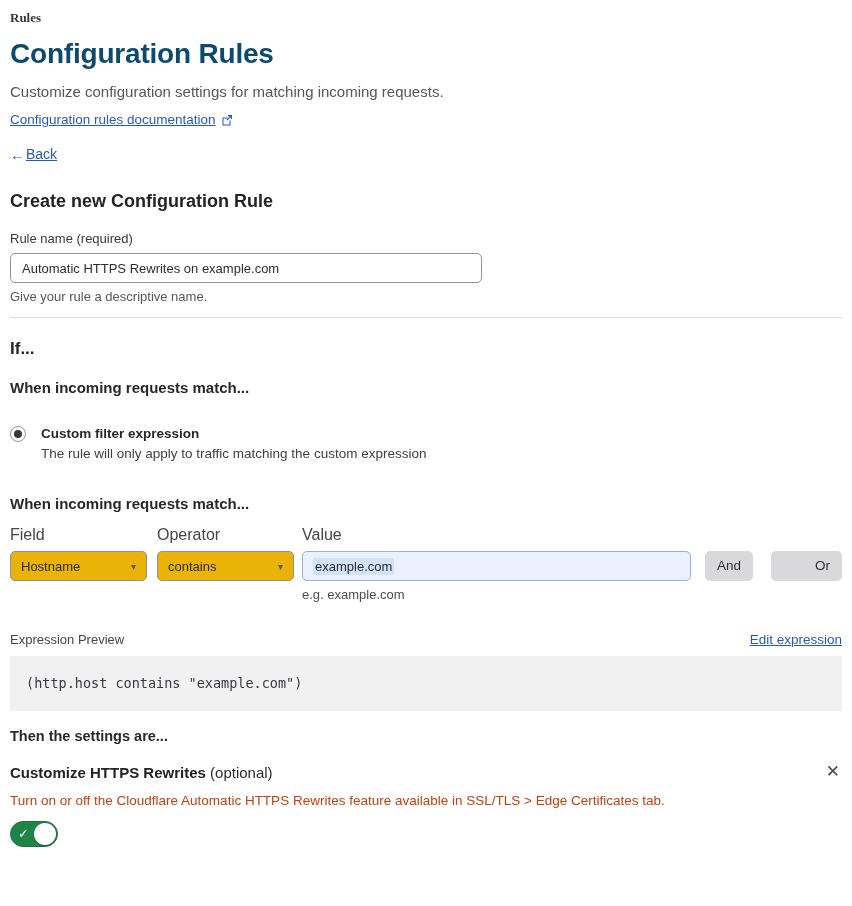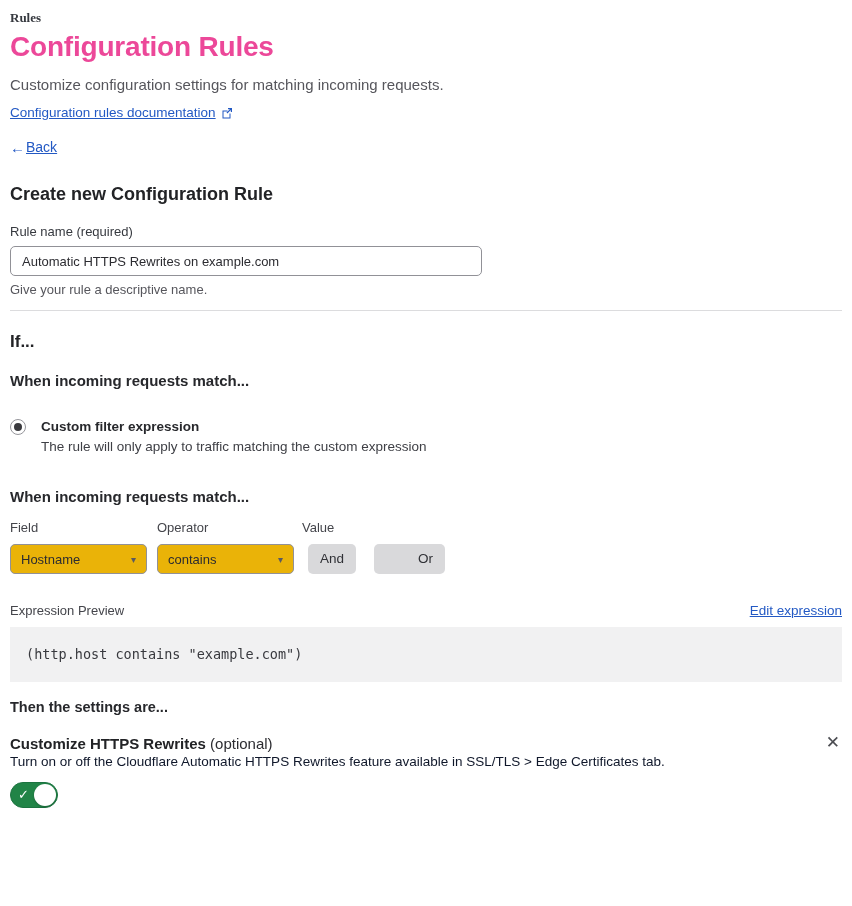--- a/index.html
+++ b/index.html
@@ -6,21 +6,21 @@
   html, body { background: #ffffff; }
   body {
     width: 852px; height: 906px;
     font-family: "Liberation Sans", "DejaVu Sans", sans-serif;
     color: #2c2c31;
     overflow: hidden;
   }
   .container { padding: 10px 10px 0 10px; }
 
   .eyebrow { font-size: 13px; font-weight: 600; color: #36393f; line-height: 16px; font-family: Liberation Serif, serif; }
-  h1.page-title { margin-top: 4px; font-size: 28px; font-weight: 700; color: #ec4899; line-height: 34px; letter-spacing: -0.2px; }
+  h1.page-title { margin-top: 11px; font-size: 28px; font-weight: 700; color: #0c4a6e; line-height: 34px; letter-spacing: -0.2px; }
   .subtitle { margin-top: 12px; font-size: 15px; color: #56565c; line-height: 18px; }
 
   a.link { color: #2359c4; text-decoration: underline; cursor: pointer; }
   .doc-row { margin-top: 10px; font-size: 13.5px; line-height: 17px; display: flex; align-items: center; gap: 5px; }
   .ext-icon { display: inline-block; width: 12px; height: 12px; }
   .ext-icon svg { display: block; }
 
   .back-row { margin-top: 18px; font-size: 14px; line-height: 17px; display: flex; align-items: center; }
   .back-arrow { color: #2359c4; font-size: 15px; margin-right: 1px; }
 
@@ -50,21 +50,21 @@
     margin-top: 1px; position: relative;
   }
   .radio-circle.selected::after {
     content: ""; position: absolute; left: 3px; top: 3px;
     width: 8px; height: 8px; border-radius: 50%; background: #3a3a3e;
   }
   .radio-texts { margin-left: 15px; }
   .radio-label { font-size: 13.5px; font-weight: 700; color: #27282c; line-height: 17px; }
   .radio-desc { margin-top: 3px; font-size: 13.5px; color: #3f4046; line-height: 17px; }
 
-  .builder-labels { display: flex; margin-top: 14px; font-size: 13px; color: #44454b; line-height: 16px; }
+  .builder-labels { display: flex; margin-top: 14px; font-size: 16px; color: #44454b; line-height: 16px; }
   .builder-labels .lbl-field { width: 137px; }
   .builder-labels .lbl-operator { width: 137px; margin-left: 10px; }
   .builder-labels .lbl-value { flex: 1; margin-left: 8px; }
   .builder-labels .lbl-spacer { width: 110px; }
 
   .builder-row { display: flex; align-items: flex-start; margin-top: 8px; }
   .select-box {
     width: 137px; height: 30px; background: #eab308;
     border: 1px solid #919197; border-radius: 5px;
     display: flex; align-items: center; justify-content: space-between;
@@ -101,21 +101,21 @@
   .then-heading { margin-top: 16px; font-size: 14.5px; font-weight: 700; color: #27282c; line-height: 18px; }
 
   .setting-header { margin-top: 18px; display: flex; justify-content: space-between; align-items: flex-start; }
   .setting-title { font-size: 15px; font-weight: 700; color: #222326; line-height: 19px; }
   .setting-title .optional { font-weight: 400; color: #2c2c31; }
   .close-btn {
     font-size: 17px; color: #4c4d52; line-height: 17px; cursor: pointer;
     background: none; border: none; padding: 0 2px; font-family: "Liberation Sans", sans-serif;
     font-weight: 300;
   }
-  .setting-desc { margin-top: 0; font-size: 13.5px; color: #0f172a; line-height: 17px; }
+  .setting-desc { margin-top: 10px; font-size: 13.5px; color: #c2410c; line-height: 17px; }
 
   .toggle { margin-top: 12px; width: 48px; height: 26px; border-radius: 13px;
     background: #218447; position: relative; cursor: pointer; display: inline-block;
     border: 1px solid #1c7340;
   }
   .toggle .check { position: absolute; left: 7px; top: 4px; color: #fff; font-size: 13px; font-weight: 700; }
   .toggle .knob {
     position: absolute; right: 1px; top: 1px; width: 22px; height: 22px;
     border-radius: 50%; background: #fff; box-shadow: 0 1px 2px rgba(0,0,0,.25);
   }
@@ -175,20 +175,26 @@
 
   <div class="builder-row">
     <div class="select-box">
       <span>Hostname</span>
       <span class="select-caret">▾</span>
     </div>
     <div class="select-box operator">
       <span>contains</span>
       <span class="select-caret">▾</span>
     </div>
+    <div class="value-col">
+      <div class="value-input">
+        <span class="selected-text">example.com</span>
+      </div>
+      <div class="eg-text">e.g. example.com</div>
+    </div>
     <button class="btn-gray btn-and">And</button>
     <button class="btn-gray btn-or">Or</button>
   </div>
 
   <div class="preview-row">
     <div class="preview-label">Expression Preview</div>
     <a class="link edit-link">Edit expression</a>
   </div>
   <div class="code-block">(http.host contains "example.com")</div>
 

